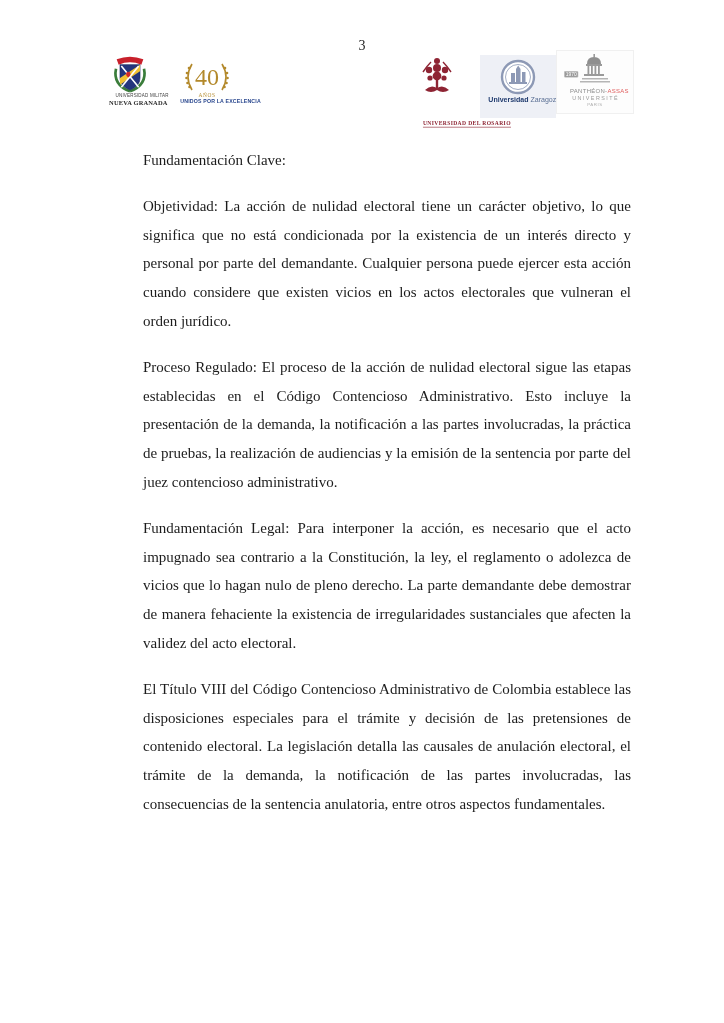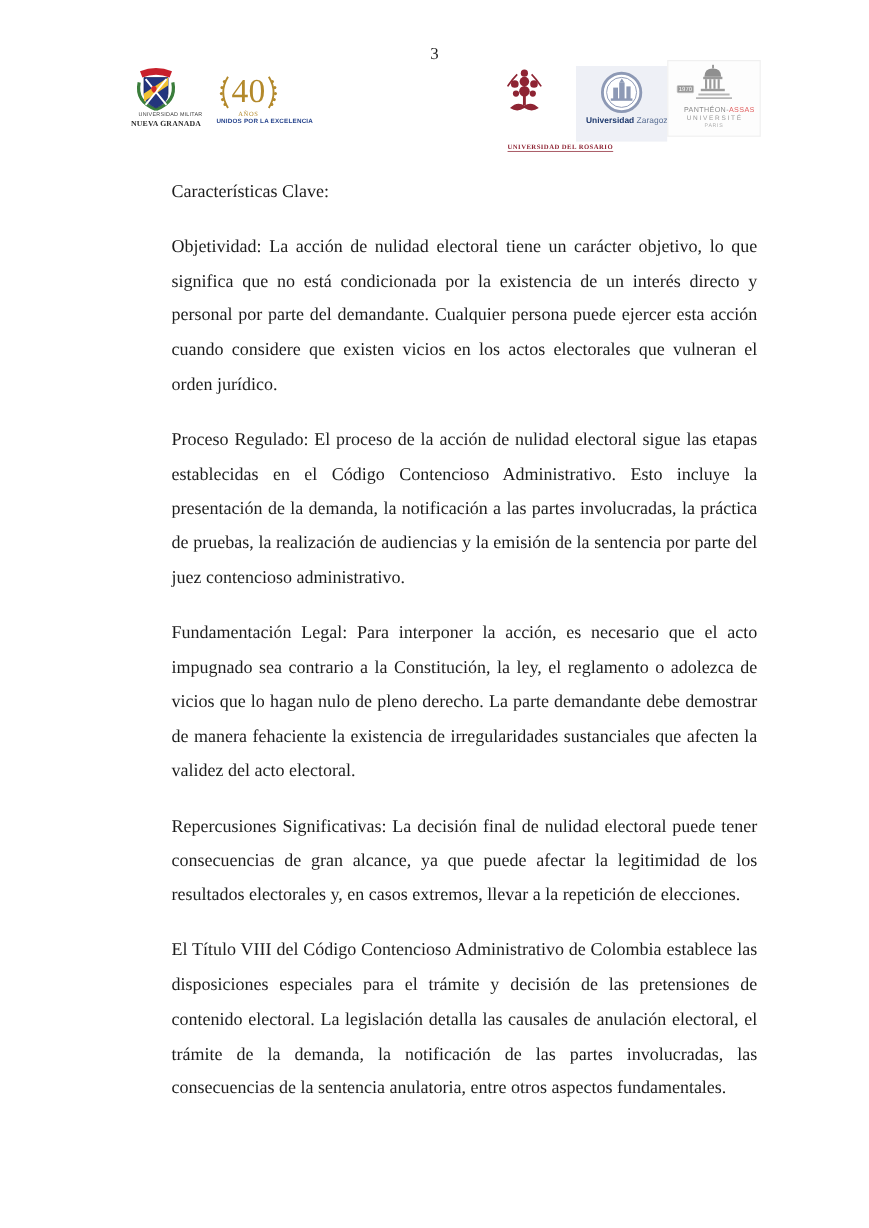--- a/index.html
+++ b/index.html
@@ -27,21 +27,21 @@
   .umng .t1 { display: block; font-family: "Liberation Sans", sans-serif;
     font-size: 9px; transform: scale(0.5); transform-origin: center top;
     letter-spacing: 0.4px; color: #3d3d3d; white-space: nowrap; margin-top: -1px; }
   .umng .t2 { display: block; font-family: "Liberation Serif", serif; font-weight: bold;
     font-size: 9px; transform: scale(0.72); transform-origin: center top;
     color: #2b2b2b; white-space: nowrap; margin-top: -4px; letter-spacing: 0.2px; }
 
   
   .anniv { left: 161px; top: 60px; width: 92px; height: 56px; text-align: center; }
   .anniv .num-row { display: flex; align-items: center; justify-content: center; height: 34px; }
-  .anniv .num { font-family: "Liberation Serif", serif; font-size: 28px; color: #b3892b; line-height: 30px; }
+  .anniv .num { font-family: "Liberation Serif", serif; font-size: 24px; color: #b3892b; line-height: 30px; }
   .anniv .branch { width: 14px; height: 30px; }
   .anniv .years { font-family: "Liberation Serif", serif; font-size: 9px; transform: scale(0.6);
     transform-origin: center top; color: #b3892b; letter-spacing: 1px; margin-top: -2px; }
   .anniv .motto { font-family: "Liberation Sans", sans-serif; font-size: 9px; transform: scale(0.58);
     transform-origin: center top; color: #27458d; white-space: nowrap; letter-spacing: 0.3px; margin-top: -4px; font-weight: bold; }
 
   
   .rosario { left: 396px; top: 56px; width: 82px; height: 54px; text-align: center; }
   .rosario svg { display: block; margin: 0 auto; }
   .rosario .cap { font-family: "Liberation Serif", serif; font-weight: bold; font-size: 9px;
@@ -192,19 +192,18 @@
     </span>
   </div>
   <div class="l1">
     <span class="gray">PANTHÉON-</span><span class="red">ASSAS</span>
   </div>
   <div class="l2">UNIVERSITÉ</div>
   <div class="l3">PARIS</div>
 </div>
 
 <div class="doc-body">
-  <p class="heading">Características Clave:</p>
+  <p class="heading">Fundamentación Clave:</p>
   <p>Objetividad: La acción de nulidad electoral tiene un carácter objetivo, lo que significa que no está condicionada por la existencia de un interés directo y personal por parte del demandante. Cualquier persona puede ejercer esta acción cuando considere que existen vicios en los actos electorales que vulneran el orden jurídico.</p>
   <p>Proceso Regulado: El proceso de la acción de nulidad electoral sigue las etapas establecidas en el Código Contencioso Administrativo. Esto incluye la presentación de la demanda, la notificación a las partes involucradas, la práctica de pruebas, la realización de audiencias y la emisión de la sentencia por parte del juez contencioso administrativo.</p>
   <p>Fundamentación Legal: Para interponer la acción, es necesario que el acto impugnado sea contrario a la Constitución, la ley, el reglamento o adolezca de vicios que lo hagan nulo de pleno derecho. La parte demandante debe demostrar de manera fehaciente la existencia de irregularidades sustanciales que afecten la validez del acto electoral.</p>
-  <p>Repercusiones Significativas: La decisión final de nulidad electoral puede tener consecuencias de gran alcance, ya que puede afectar la legitimidad de los resultados electorales y, en casos extremos, llevar a la repetición de elecciones.</p>
   <p>El Título VIII del Código Contencioso Administrativo de Colombia establece las disposiciones especiales para el trámite y decisión de las pretensiones de contenido electoral. La legislación detalla las causales de anulación electoral, el trámite de la demanda, la notificación de las partes involucradas, las consecuencias de la sentencia anulatoria, entre otros aspectos fundamentales.</p>
 </div>
 
 </body></html>

